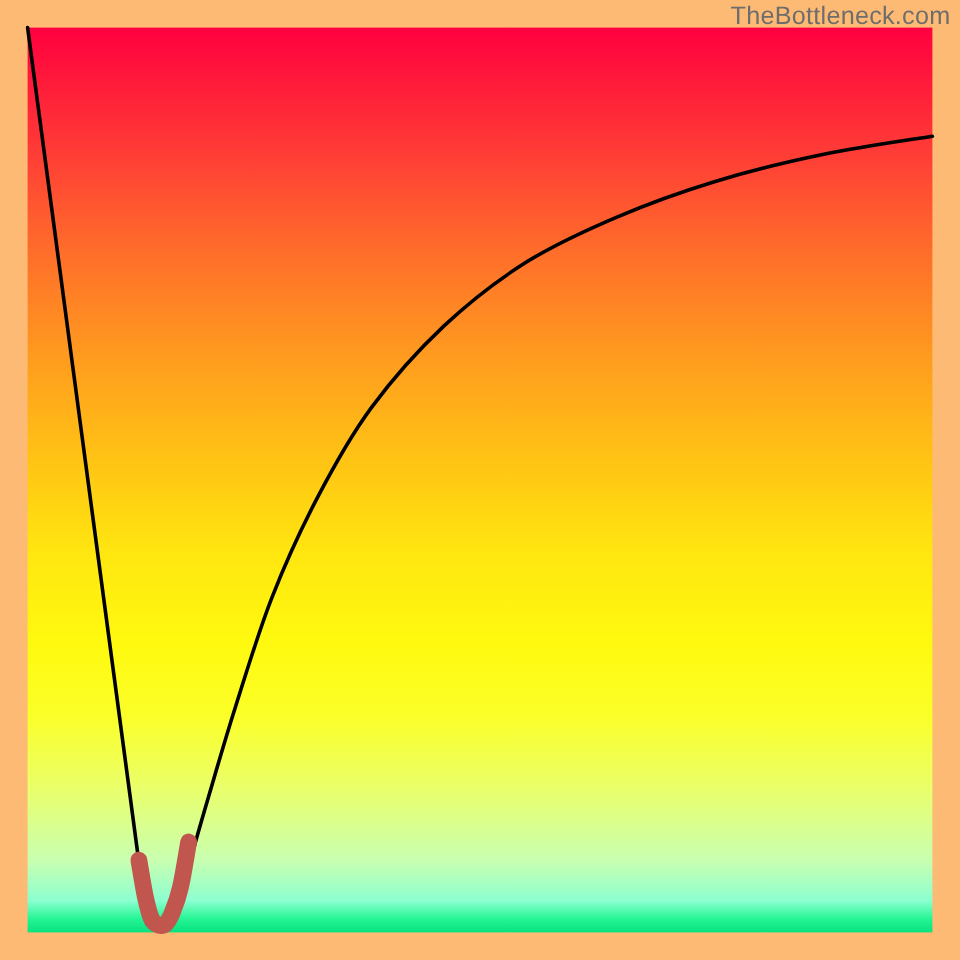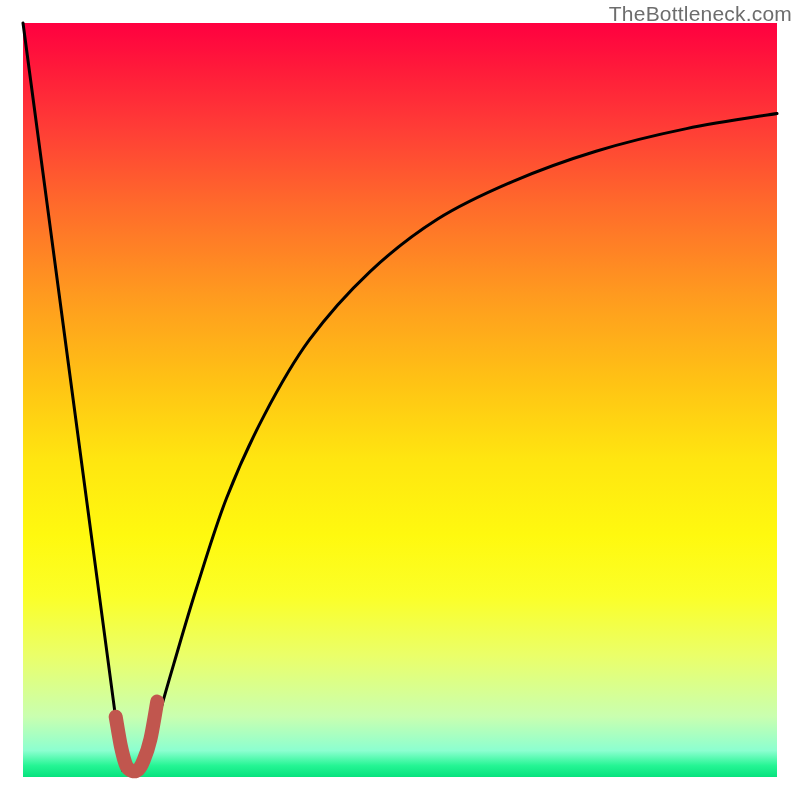--- a/index.html
+++ b/index.html
@@ -8,21 +8,21 @@
     width: 800px;
     height: 800px;
     overflow: hidden;
     background: #000;
     font-family: Arial, Helvetica, sans-serif;
   }
   .frame {
     position: relative;
     width: 800px;
     height: 800px;
-    background: #ffffff;
+    background: #fdba74;
   }
   .plot {
     position: absolute;
     left: 23px;
     top: 23px;
     width: 754px;
     height: 754px;
     
     background: linear-gradient(
       to bottom,

